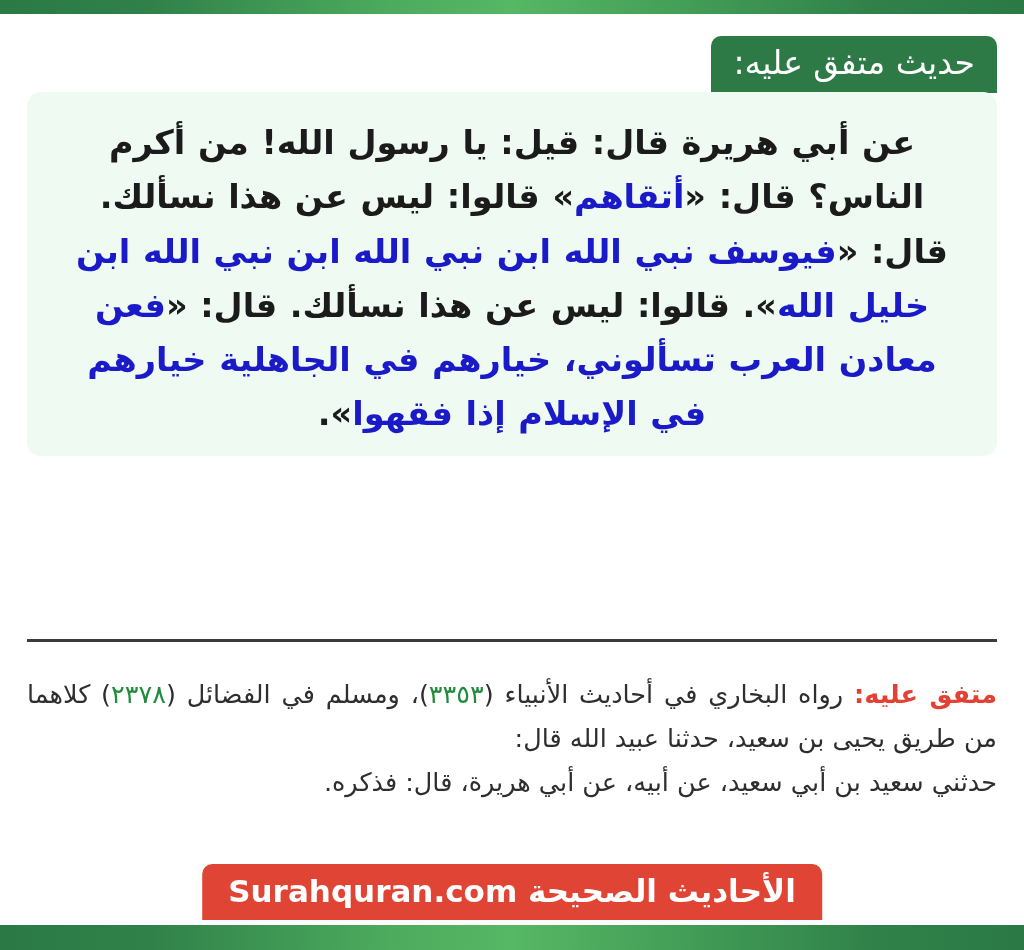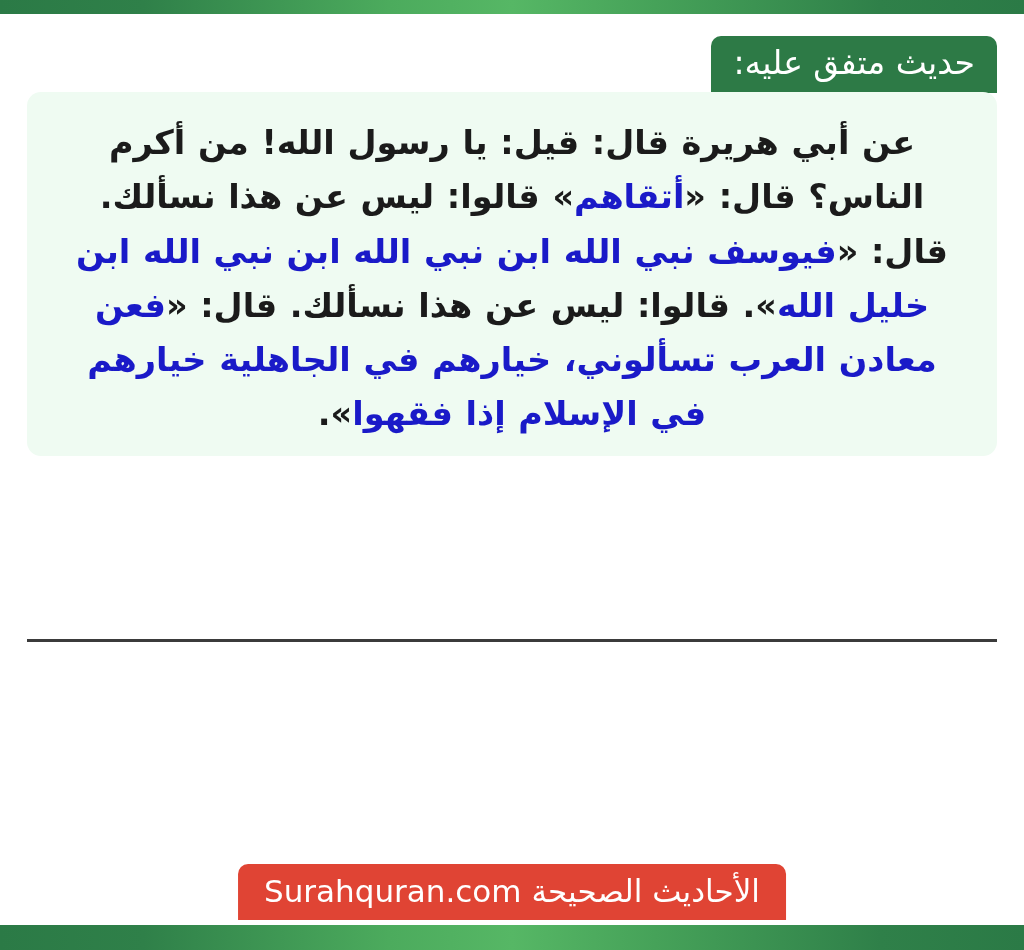--- a/index.html
+++ b/index.html
@@ -113,21 +113,21 @@
   .badge-footer {
     position: absolute;
     top: 864px;
     left: 50%;
     transform: translateX(-50%);
     background: #e04434;
     color: #ffffff;
     border-radius: 10px 10px 0 0;
     padding: 7px 26px 9px 26px;
     font-size: 31px;
-    font-weight: 400;
+    font-weight: 700;
     line-height: 1.3;
     white-space: nowrap;
     direction: rtl;
   }
 </style>
 </head>
 <body>
 
 <div class="bar bar-top"></div>
 
@@ -135,17 +135,19 @@
 
 <div class="hadith-card">
   <p class="hadith-text">
     <span>عن أبي هريرة قال: قيل: يا رسول الله! من أكرم الناس؟ قال: «</span><span class="hl">أتقاهم</span><span>» قالوا: ليس عن هذا نسألك. قال: «</span><span class="hl">فيوسف نبي الله ابن نبي الله ابن نبي الله ابن خليل الله</span><span>». قالوا: ليس عن هذا نسألك. قال: «</span><span class="hl">فعن معادن العرب تسألوني، خيارهم في الجاهلية خيارهم في الإسلام إذا فقهوا</span><span>».</span>
   </p>
 </div>
 
 <div class="divider"></div>
 
 <div class="citation">
+  <p style="margin:0;"><span class="cit-label">متفق عليه:</span><span> رواه البخاري في أحاديث الأنبياء (</span><span class="cit-num">٣٣٥٣</span><span>)، ومسلم في الفضائل (</span><span class="cit-num">٢٣٧٨</span><span>) كلاهما من طريق يحيى بن سعيد، حدثنا عبيد الله قال:</span></p>
+  <p class="cit-last" style="margin:0;">حدثني سعيد بن أبي سعيد، عن أبيه، عن أبي هريرة، قال: فذكره.</p>
 </div>
 
 <div class="badge-footer">الأحاديث الصحيحة Surahquran.com</div>
 
 <div class="bar bar-bottom"></div>
 
 </body></html>

